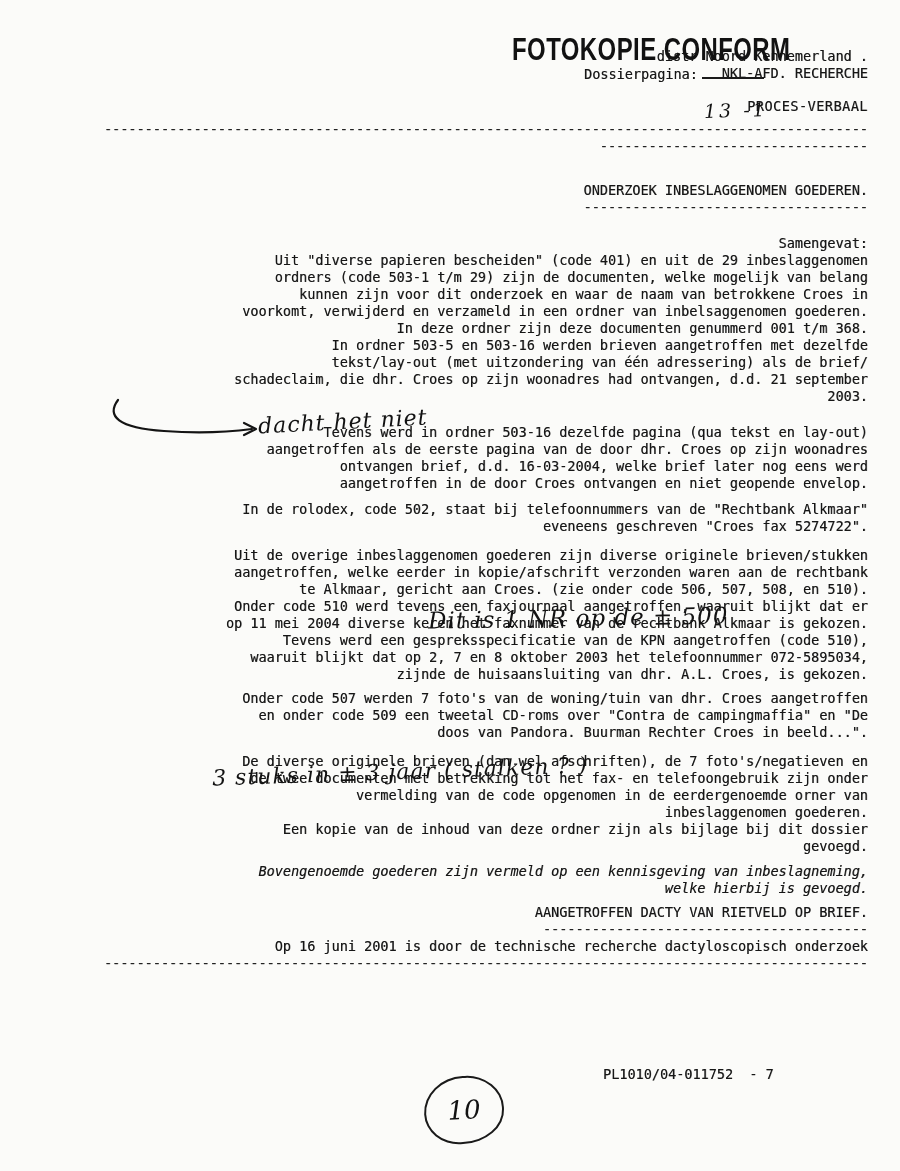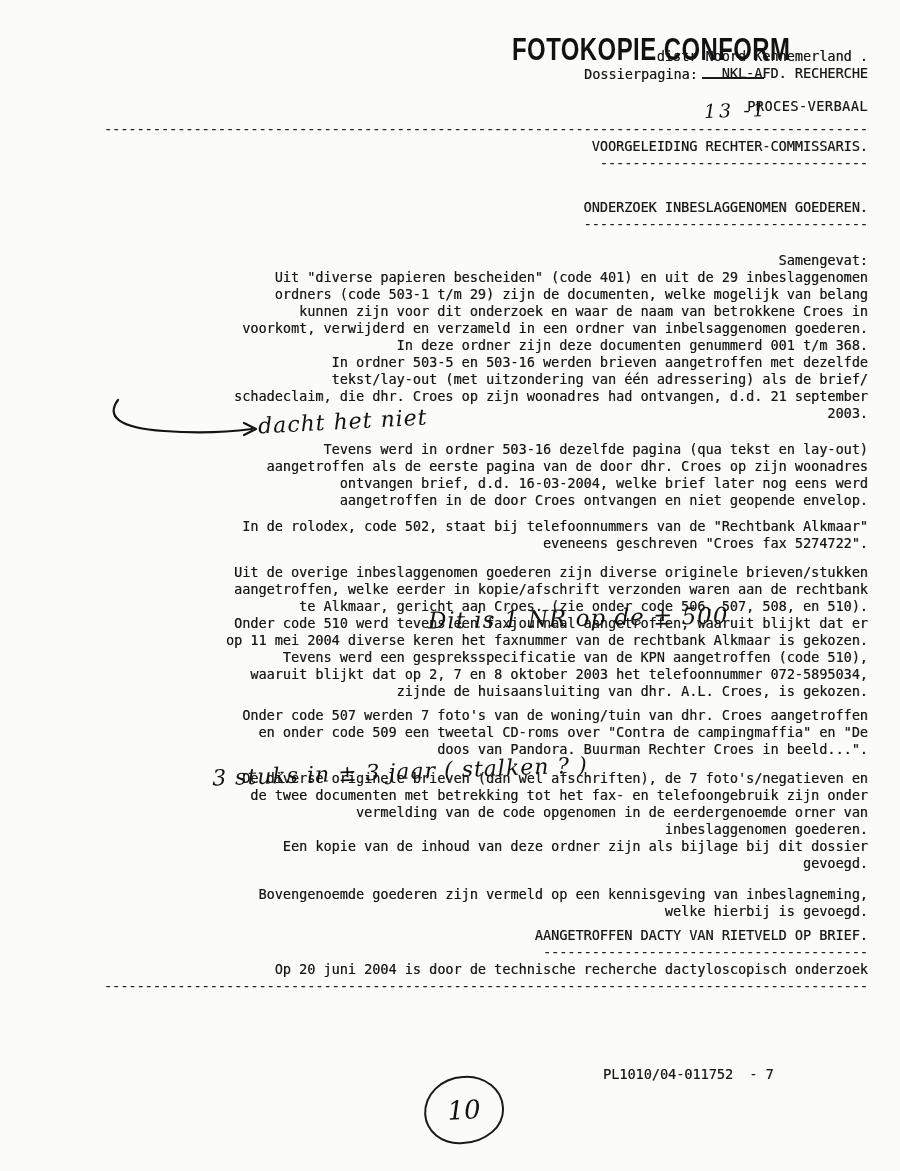--- a/index.html
+++ b/index.html
@@ -12,21 +12,21 @@
     color:#161616;
     font-family:"DejaVu Sans Mono",monospace;
     font-size:13.5px;
     line-height:17px;
   }
   .typ{ text-shadow:0.4px 0 0 rgba(0,0,0,0.5); }
   .col{
     position:absolute;left:78px;top:48px;width:790px;text-align:right;
   }
   .block{ white-space:pre; margin:0; }
-  .gap6{} .gap7{margin-top:7px;} .gap8{margin-top:14px;}
+  .gap6{} .gap7{margin-top:7px;} .gap8{margin-top:8px;font-style:italic;}
   .gap9{margin-top:9px;} .gap12{margin-top:12px;margin-left:36px;} .gap13{margin-top:7px;}
   .gap15{margin-top:19px;} .gap27{margin-top:27px;}
   .title-line{ margin:16px 0 6px 0; white-space:pre; }
   .title-line span{ margin-left:264px; letter-spacing:0.5px; }
   .sep{ white-space:pre; overflow:hidden; color:#222; }
 
   
   .stamp{ position:absolute; left:512px; top:40px; width:350px; }
   .stamp-title{
     font-family:"Liberation Sans",sans-serif;
@@ -73,21 +73,20 @@
 
   <div class="col typ">
 
     <div class="block">distr Noord Kennemerland .</div>
     <div class="block">NKL-AFD. RECHERCHE</div>
 
     <div class="title-line"><span>PROCES-VERBAAL</span></div>
 
     <div class="block sep">----------------------------------------------------------------------------------------------</div>
 
-    <div class="block">VOORGELEIDING RECHTER-COMMISSARIS.</div>
     <div class="block sep">---------------------------------</div>
 
     <div class="block gap27">ONDERZOEK INBESLAGGENOMEN GOEDEREN.</div>
     <div class="block sep">-----------------------------------</div>
 
     <div class="block gap15">Samengevat:
 Uit "diverse papieren bescheiden" (code 401) en uit de 29 inbeslaggenomen
 ordners (code 503-1 t/m 29) zijn de documenten, welke mogelijk van belang
 kunnen zijn voor dit onderzoek en waar de naam van betrokkene Croes in
 voorkomt, verwijderd en verzameld in een ordner van inbelsaggenomen goederen.
@@ -117,21 +116,21 @@
 de twee documenten met betrekking tot het fax- en telefoongebruik zijn onder
 vermelding van de code opgenomen in de eerdergenoemde orner van
 inbeslaggenomen goederen.
 Een kopie van de inhoud van deze ordner zijn als bijlage bij dit dossier
 gevoegd.</div>
     <div class="block gap8">Bovengenoemde goederen zijn vermeld op een kennisgeving van inbeslagneming,
 welke hierbij is gevoegd.</div>
 
     <div class="block gap13">AANGETROFFEN DACTY VAN RIETVELD OP BRIEF.</div>
     <div class="block sep">----------------------------------------</div>
-    <div class="block">Op 20 juni 2004 is door de technische recherche dactyloscopisch onderzoek</div>
+    <div class="block">Op 16 juni 2001 is door de technische recherche dactyloscopisch onderzoek</div>
 
     <div class="block sep">----------------------------------------------------------------------------------------------</div>
   </div>
 
   <div class="stamp">
     <div class="stamp-title">FOTOKOPIE CONFORM</div>
     <div class="dossierpagina typ"><span>Dossierpagina:</span><span class="dp-underline"></span></div>
     <div class="hand hw-dossier">13 -1</div>
   </div>
 

